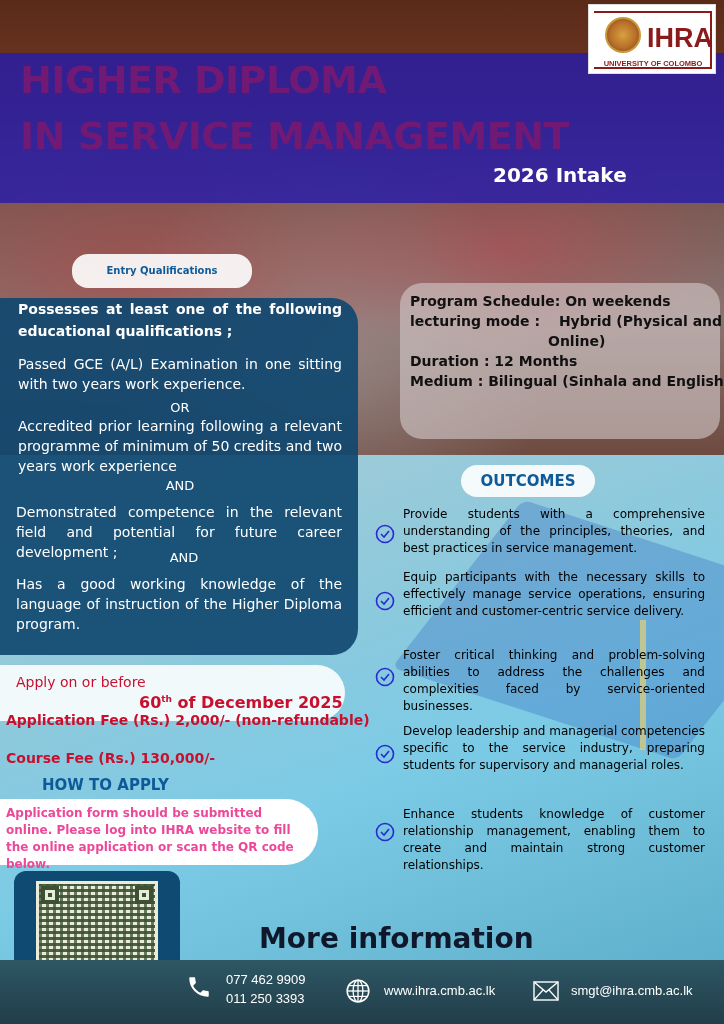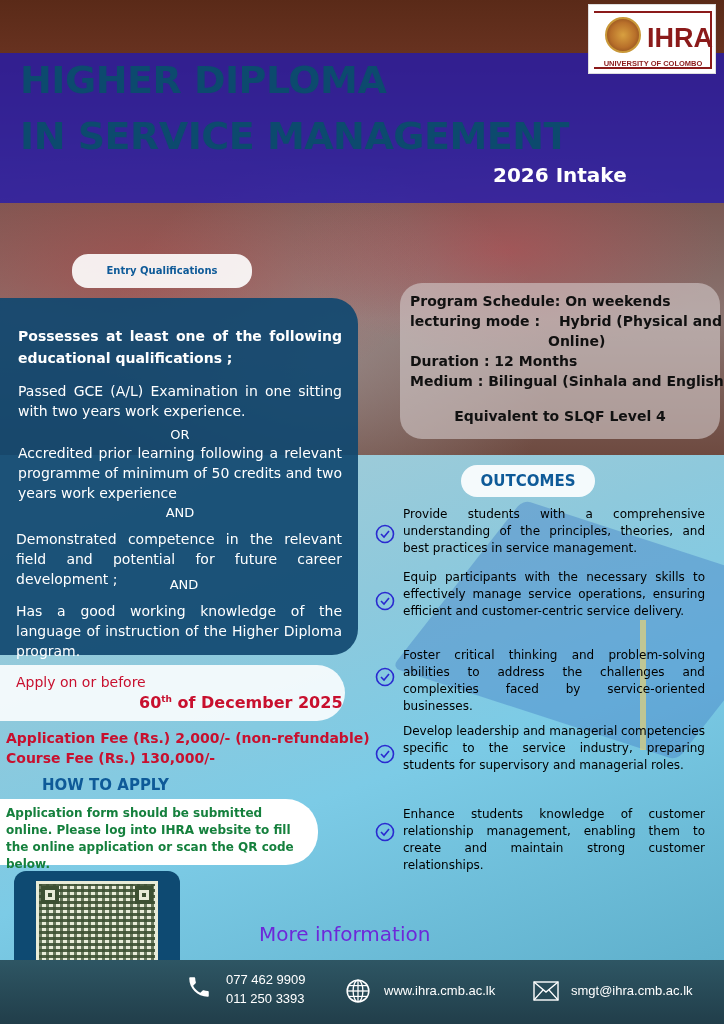--- a/index.html
+++ b/index.html
@@ -29,21 +29,21 @@
   }
   .tassel {
     position: absolute; left: 640px; top: 620px; width: 6px; height: 130px;
     background: rgba(230,210,120,0.7);
   }
   .banner {
     position: absolute; left: 0; top: 53px; width: 724px; height: 150px;
     background: rgba(35,25,175,0.78);
   }
   .title1, .title2 {
-    position: absolute; left: 20px; color: #0c4a6e; font-weight: bold;
+    position: absolute; left: 20px; color: #701a75; font-weight: bold;
     font-family: "DejaVu Sans", sans-serif; font-size: 38px; letter-spacing: -0.5px;
   }
   .title1 { top: 58px; }
   .title2 { top: 114px; }
   .intake {
     position: absolute; left: 493px; top: 163px; color: #fff;
     font-weight: bold; font-size: 20px;
   }
   .logo {
     position: absolute; left: 588px; top: 4px; width: 128px; height: 70px;
@@ -73,21 +73,21 @@
   .pill {
     position: absolute; background: rgba(255,255,255,0.9); border-radius: 16px;
     color: #0e5a98; font-weight: bold; text-align: center;
   }
   .entry-pill { left: 72px; top: 254px; width: 180px; height: 34px; line-height: 34px; font-size: 10px; }
   .outcomes-pill { left: 461px; top: 465px; width: 134px; height: 32px; line-height: 32px; font-size: 15px; }
   .entry-box {
     position: absolute; left: 0; top: 298px; width: 358px; height: 357px;
     background: rgba(16,72,112,0.92);
     border-radius: 0 26px 26px 0;
-    color: #fff; padding: 27px 16px 0 18px;
+    color: #fff; padding: 0 16px 0 18px;
   }
   .eq-bold { font-weight: bold; font-size: 14px; line-height: 22px; text-align: justify; text-align-last: left; }
   .eq-text { font-size: 14px; line-height: 20px; text-align: justify; }
   .eq-sep { font-size: 13px; text-align: center; line-height: 16px; }
   .sched-box {
     position: absolute; left: 400px; top: 283px; width: 320px; height: 156px;
     background: rgba(210,200,200,0.62); border-radius: 22px;
     color: #111; font-weight: bold; font-size: 14px; padding: 8px 0 0 10px;
   }
   .sched-line { line-height: 20px; white-space: nowrap; }
@@ -108,21 +108,21 @@
     background: rgba(255,255,255,0.88); border-radius: 0 28px 28px 0;
   }
   .apply-label { position: absolute; left: 16px; top: 674px; color: #c8102e; font-size: 14px; }
   .apply-date { position: absolute; left: 139px; top: 693px; color: #c8102e; font-size: 16px; font-weight: bold; }
   .apply-date sup { font-size: 9px; }
   .fee { position: absolute; left: 6px; color: #c8102e; font-weight: bold; font-size: 14px; white-space: nowrap; }
   .howto { position: absolute; left: 42px; top: 776px; color: #0e5a98; font-weight: bold; font-size: 15px; }
   .howto-box {
     position: absolute; left: 0; top: 799px; width: 318px; height: 66px;
     background: #fff; border-radius: 0 32px 32px 0;
-    padding: 6px 8px 0 6px; font-weight: bold; font-size: 12px; line-height: 17px; color: #15803d;
+    padding: 6px 8px 0 6px; font-weight: bold; font-size: 12px; line-height: 17px; color: #ec4899;
   }
   .qr-box {
     position: absolute; left: 14px; top: 871px; width: 166px; height: 153px;
     background: #0e4a72; border-radius: 12px 12px 0 0;
   }
   .qr {
     position: absolute; left: 22px; top: 10px; width: 122px; height: 122px;
     background-color: #e8ecd8;
     background-image:
       repeating-linear-gradient(0deg, rgba(60,80,50,0.9) 0 3px, transparent 3px 6px),
@@ -131,22 +131,22 @@
   }
   .qr-finder {
     position: absolute; width: 18px; height: 18px; background: #e8ecd8;
     border: 4px solid #3c5032; box-shadow: inset 0 0 0 3px #e8ecd8, inset 0 0 0 9px #3c5032;
   }
   .qr-caption {
     position: absolute; left: 0; top: 134px; width: 166px; text-align: center;
     color: #fff; font-size: 12px;
   }
   .more-info {
-    position: absolute; left: 259px; top: 922px; color: #6d28d9;
-    font-weight: normal; font-size: 20px;
+    position: absolute; left: 259px; top: 922px; color: #0f172a;
+    font-weight: bold; font-size: 28px;
   }
   .footer {
     position: absolute; left: 0; top: 960px; width: 724px; height: 64px;
     background: linear-gradient(180deg, #2e5664 0%, #213e4a 100%);
   }
   .foot-icon { position: absolute; }
   .foot-text { position: absolute; color: #fff; font-family: "Liberation Sans", sans-serif; font-size: 13px; line-height: 19px; }
 </style>
 </head>
 <body>
@@ -182,21 +182,20 @@
 
 <div class="sched-box">
   <div class="sched-line">Program Schedule: On weekends</div>
   <div class="sched-line">
     <span>lecturing mode :</span>
     <span style="margin-left:14px">Hybrid (Physical and</span>
   </div>
   <div class="sched-line sched-indent">Online)</div>
   <div class="sched-line">Duration : 12 Months</div>
   <div class="sched-line">Medium : Bilingual (Sinhala and English)</div>
-  <div class="sched-line sched-eq">Equivalent to SLQF Level 4</div>
 </div>
 
 <div class="pill outcomes-pill">OUTCOMES</div>
 
 <div class="outcome" style="top:506px">
   <svg class="outcome-icon" style="top:18px" viewBox="0 0 20 20">
       <circle cx="10" cy="10" r="8.5" fill="none" stroke="#2a2ad0" stroke-width="1.6"></circle>
       <path d="M6 10 l3 3 l5 -6" fill="none" stroke="#2a2ad0" stroke-width="1.6"></path>
     </svg>
   <div class="outcome-text">Provide students with a comprehensive understanding of the principles, theories, and best practices in service management.</div>
@@ -227,21 +226,21 @@
       <circle cx="10" cy="10" r="8.5" fill="none" stroke="#2a2ad0" stroke-width="1.6"></circle>
       <path d="M6 10 l3 3 l5 -6" fill="none" stroke="#2a2ad0" stroke-width="1.6"></path>
     </svg>
   <div class="outcome-text">Enhance students knowledge of customer relationship management, enabling them to create and maintain strong customer relationships.</div>
 </div>
 
 <div class="apply-box"></div>
 <div class="apply-label">Apply on or before</div>
 <div class="apply-date"><span>60</span><sup>th</sup><span> of December 2025</span></div>
 
-<div class="fee" style="top:730px">Application Fee (Rs.) 2,000/-  (non-refundable)</div>
+<div class="fee" style="top:712px">Application Fee (Rs.) 2,000/-  (non-refundable)</div>
 <div class="fee" style="top:750px">Course Fee (Rs.) 130,000/-</div>
 
 <div class="howto">HOW TO APPLY</div>
 <div class="howto-box">Application form should be submitted online. Please log into IHRA website to fill the online application or scan the QR code below.</div>
 
 <div class="qr-box">
   <div class="qr">
     <div class="qr-finder" style="left:2px; top:2px"></div>
     <div class="qr-finder" style="right:2px; top:2px"></div>
     <div class="qr-finder" style="left:2px; bottom:2px"></div>

